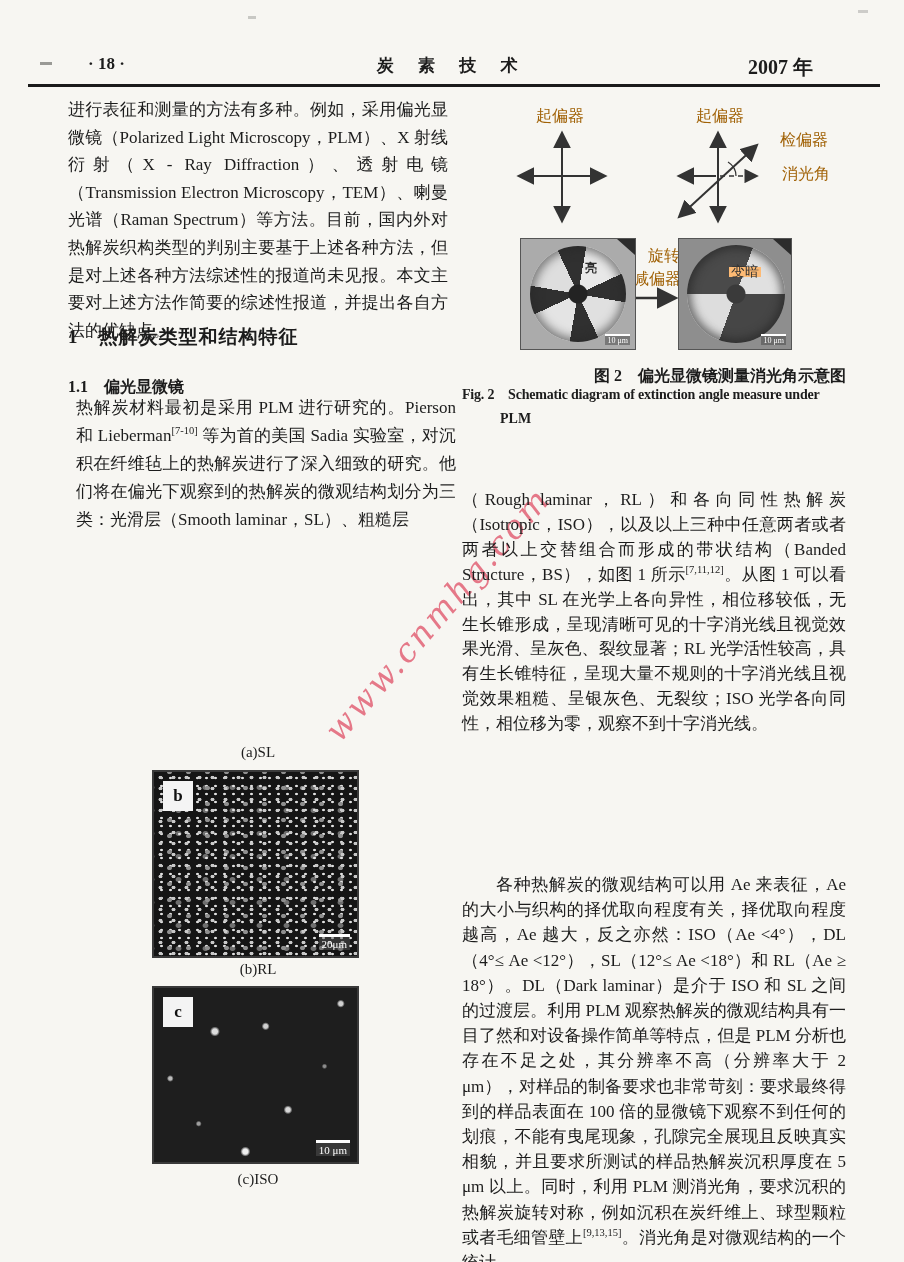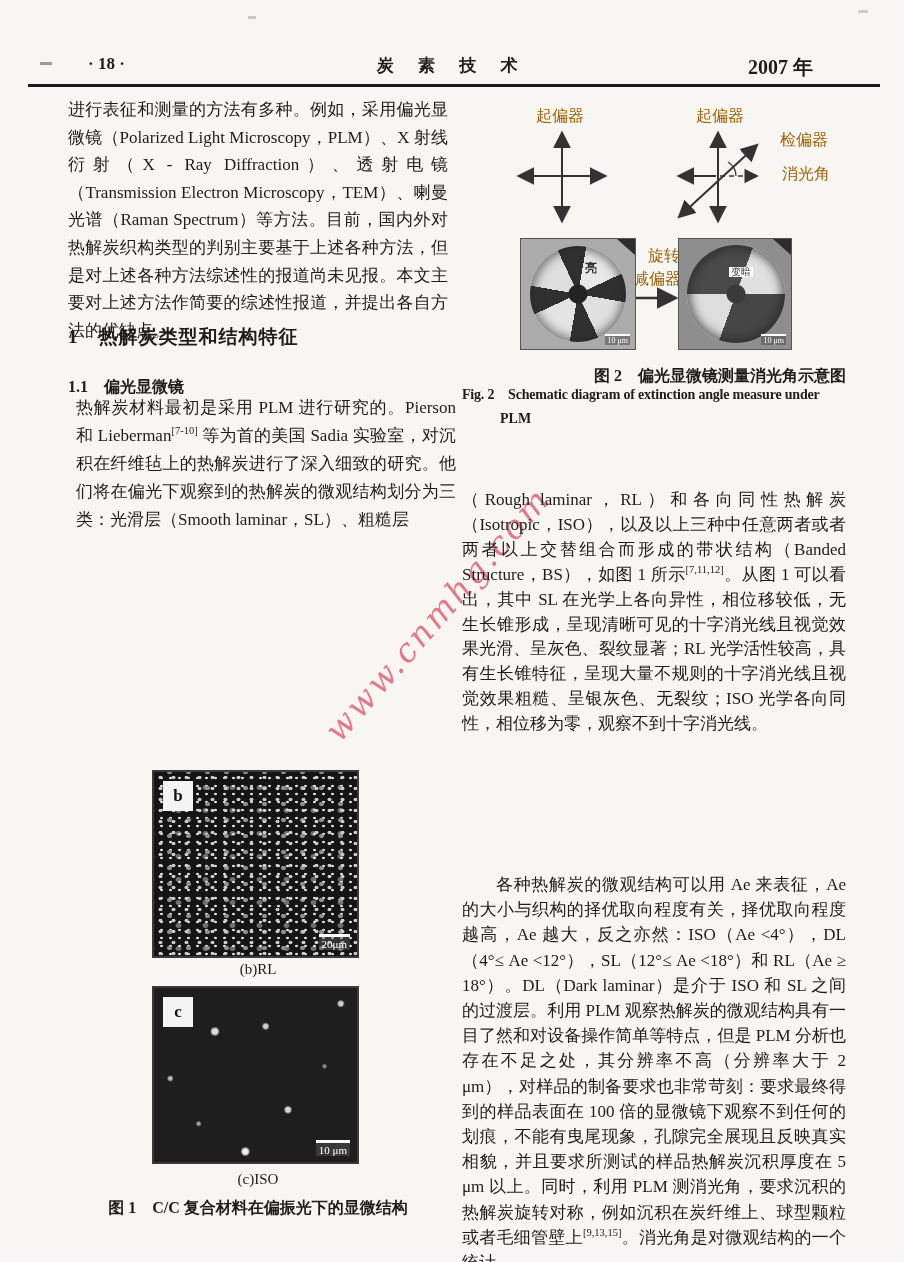--- a/index.html
+++ b/index.html
@@ -98,21 +98,21 @@
       radial-gradient(circle at 50% 50%, #3a3a3a 0 9px, transparent 10px),
       conic-gradient(from 200deg, #dddddd 0 70deg, #4a4a4a 70deg 180deg,
         #e0e0e0 180deg 250deg, #464646 250deg 360deg);
     box-shadow:inset 0 0 9px 4px rgba(35,35,35,.6);
   }
   .corner-wedge{
     position:absolute;right:0;top:0;width:0;height:0;
     border-top:16px solid #2c2c2c;border-left:18px solid transparent;
   }
   .minilabel{
-    position:absolute;font-size:10px;color:#333;background:#ffffff;
+    position:absolute;font-size:14px;color:#333;background:#fdba74;
     padding:0 2px;line-height:10px;
   }
   .lab-bright{left:62px;top:24px;background:transparent;color:#2e2e2e;font-size:12px;font-weight:bold;}
   .lab-dark{left:50px;top:28px;}
   .miniscale{
     position:absolute;right:5px;bottom:4px;color:#fff;font-size:8px;
     border-top:2px solid #fff;padding:0 2px;background:rgba(70,70,70,.5);
   }
   .f2cap-cn{top:358px;width:384px;text-align:right;font-size:16px;font-weight:bold;margin-top:8px;}
   .f2cap-en1{top:386px;width:390px;font-size:14px;font-weight:bold;letter-spacing:-0.2px;}
@@ -142,34 +142,34 @@
 
   <div class="abs watermark">
     <span style="color:#e0556b;">www.cnmhg.com</span>
   </div>
 
   <div class="abs para lcol p1">进行表征和测量的方法有多种。例如，采用偏光显微镜（Polarized Light Microscopy，PLM）、X 射线衍射（X - Ray Diffraction）、透射电镜（Transmission Electron Microscopy，TEM）、喇曼光谱（Raman Spectrum）等方法。目前，国内外对热解炭织构类型的判别主要基于上述各种方法，但是对上述各种方法综述性的报道尚未见报。本文主要对上述方法作简要的综述性报道，并提出各自方法的优缺点。</div>
   <div class="abs lcol h1">1　热解炭类型和结构特征</div>
   <div class="abs lcol h2">1.1　偏光显微镜</div>
   <div class="abs para lcol p2">热解炭材料最初是采用 PLM 进行研究的。Pierson 和 Lieberman<sup>[7-10]</sup> 等为首的美国 Sadia 实验室，对沉积在纤维毡上的热解炭进行了深入细致的研究。他们将在偏光下观察到的热解炭的微观结构划分为三类：光滑层（Smooth laminar，SL）、粗糙层</div>
 
+  <div class="abs lcol figlabel fl-a">(a)SL</div>
 
   <div class="abs micro micro-b">
     <div class="tagbox">b</div>
     <div class="scalebar">20μm</div>
   </div>
   <div class="abs lcol figlabel fl-b">(b)RL</div>
 
   <div class="abs micro micro-c">
     <div class="tagbox">c</div>
     <div class="scalebar">10 μm</div>
   </div>
   <div class="abs lcol figlabel fl-c">(c)ISO</div>
 
-  <div class="abs lcol figcap-cn">图 1　C/C 复合材料在偏振光下的显微结构</div>
   <div class="abs lcol figcap-en">Fig. 1　Polarized light micrographs of C/C composites</div>
 
   <div class="abs fig2">
     <svg width="384" height="258" viewBox="0 0 384 258" style="position:absolute;left:0;top:0;">
       <defs>
         <marker id="ah" viewBox="0 0 10 10" refX="8" refY="5" markerWidth="9" markerHeight="9" orient="auto-start-reverse">
           <path d="M0,0 L10,5 L0,10 z" fill="#333"></path>
         </marker>
       </defs>
 

